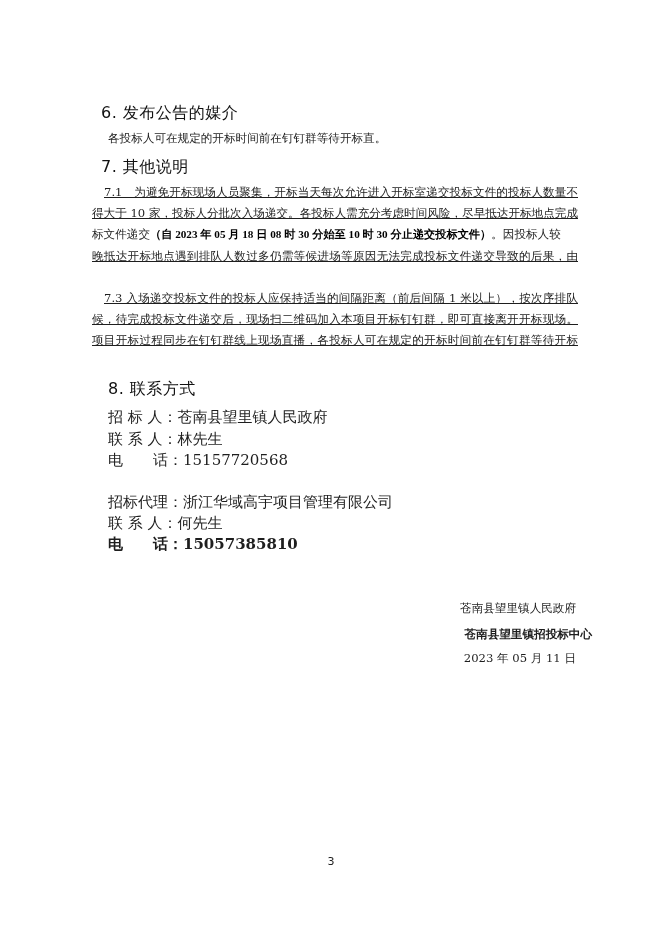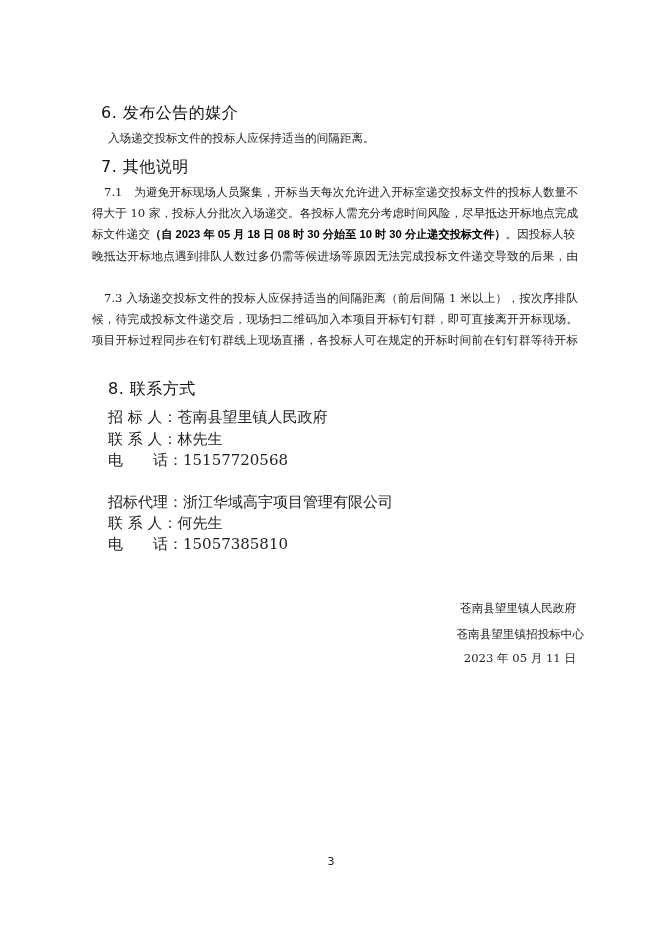--- a/index.html
+++ b/index.html
@@ -14,33 +14,33 @@
       font-family: "DejaVu Sans", "Liberation Sans", sans-serif;
       font-size: 16px; font-weight: normal; color: #111;
       white-space: nowrap; letter-spacing: 0.5px;
     }
     .p {
       position: absolute;
       font-size: 11.6px; line-height: 21.2px; color: #1e1e1e;
       white-space: nowrap;
     }
     .line { display: block; height: 21.2px; white-space: nowrap; }
-    .jline { display: block; height: 21.2px; text-align: justify; text-align-last: justify; white-space: normal; overflow: hidden; }
-    .bold { font-family: Liberation Sans, sans-serif; font-weight: bold; font-size: 11.2px; color: #000; }
+    .jline { display: block; height: 21.2px; text-align: justify; text-align-last: justify; white-space: normal; overflow: hidden; text-decoration: underline; }
+    .bold { font-family: Liberation Serif, serif; font-weight: bold; font-size: 11.2px; color: #000; }
     .contact { position: absolute; font-size: 15px; white-space: nowrap; color: #1e1e1e; }
     .right { position: absolute; font-size: 11.6px; white-space: nowrap; color: #1e1e1e; text-align: right; }
     .pagenum { position: absolute; left: 0; width: 662px; top: 855px; text-align: center; font-family: "DejaVu Sans", "Liberation Sans", sans-serif; font-size: 11px; color: #222; }
   </style>
 </head>
 <body>
 
 <div class="page">
 
   <div class="h" style="left:101px; top:103px;">6. 发布公告的媒介</div>
-  <div class="p" style="left:108px; top:128px;">入场递交投标文件的投标人应保持适当的间隔距离。</div>
+  <div class="p" style="left:108px; top:128px;">各投标人可在规定的开标时间前在钉钉群等待开标直。</div>
 
   <div class="h" style="left:101px; top:157px;">7. 其他说明</div>
 
   <div class="p" style="left:92px; top:182px; width:486px;">
     <span class="jline" style="padding-left:12px;">7.1　为避免开标现场人员聚集，开标当天每次允许进入开标室递交投标文件的投标人数量不</span>
     <span class="jline">得大于 10 家，投标人分批次入场递交。各投标人需充分考虑时间风险，尽早抵达开标地点完成投</span>
     <span class="line">
       <span>标文件递交</span><span class="bold">（自 2023 年 05 月 18 日 08 时 30 分始至 10 时 30 分止递交投标文件）</span><span>。因投标人较</span>
     </span>
     <span class="jline">晚抵达开标地点遇到排队人数过多仍需等候进场等原因无法完成投标文件递交导致的后果，由投</span>
@@ -63,22 +63,22 @@
   <div class="contact" style="left:108px; top:451px;">
     <span>电　　话：</span><span>15157720568</span>
   </div>
 
   <div class="contact" style="left:108px; top:493px;">
     <span>招标代理：</span><span>浙江华域高宇项目管理有限公司</span>
   </div>
   <div class="contact" style="left:108px; top:514px;">
     <span>联 系 人：</span><span>何先生</span>
   </div>
-  <div class="contact" style="left:108px; top:535px;">
+  <div class="contact" style="left:108px; top:535px;font-weight:bold;">
     <span>电　　话：</span><span>15057385810</span>
   </div>
 
   <div class="right" style="right:86px; top:601px;">苍南县望里镇人民政府</div>
-  <div class="right" style="right:78px; top:627px;">苍南县望里镇招投标中心</div>
+  <div class="right" style="right:70px; top:627px;font-weight:bold;">苍南县望里镇招投标中心</div>
   <div class="right" style="right:86px; top:651px;">2023 年 05 月 11 日</div>
 
   <div class="pagenum">3</div>
 </div>
 
 </body></html>

